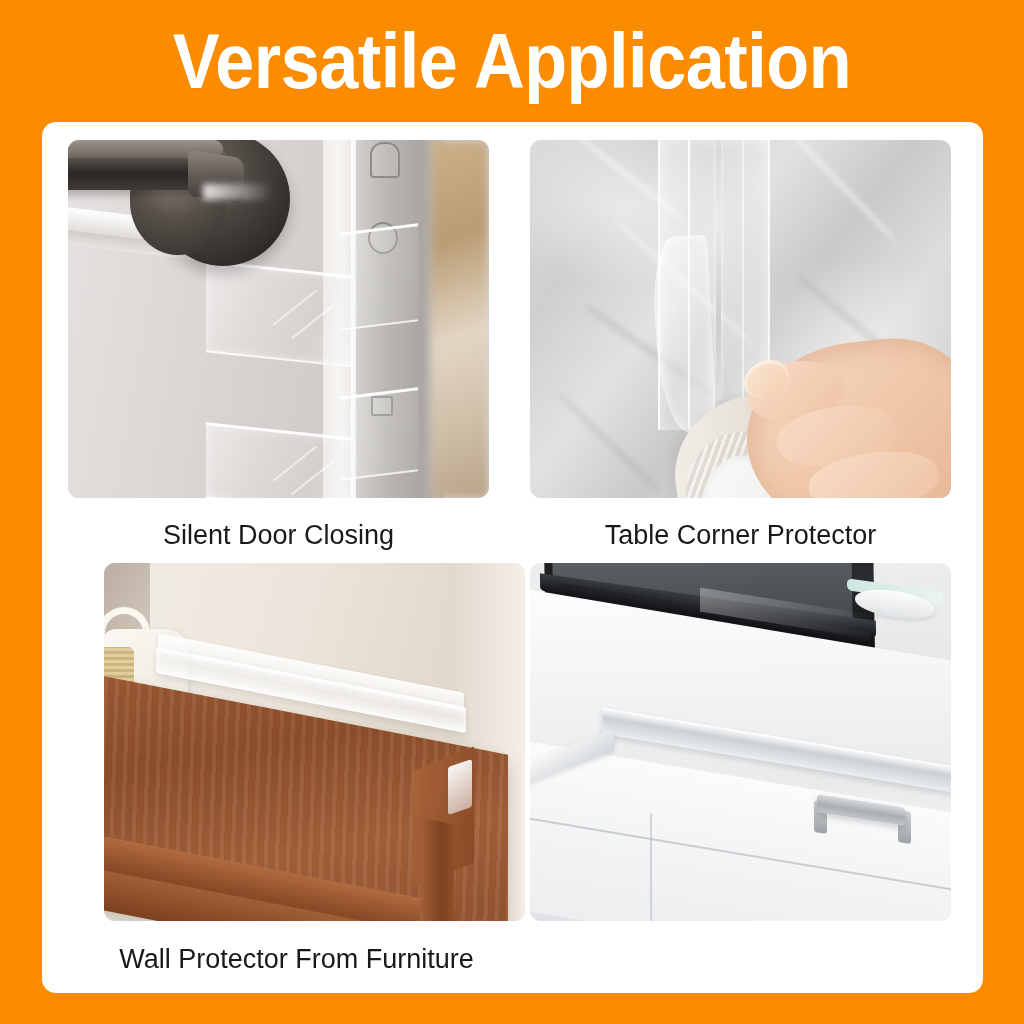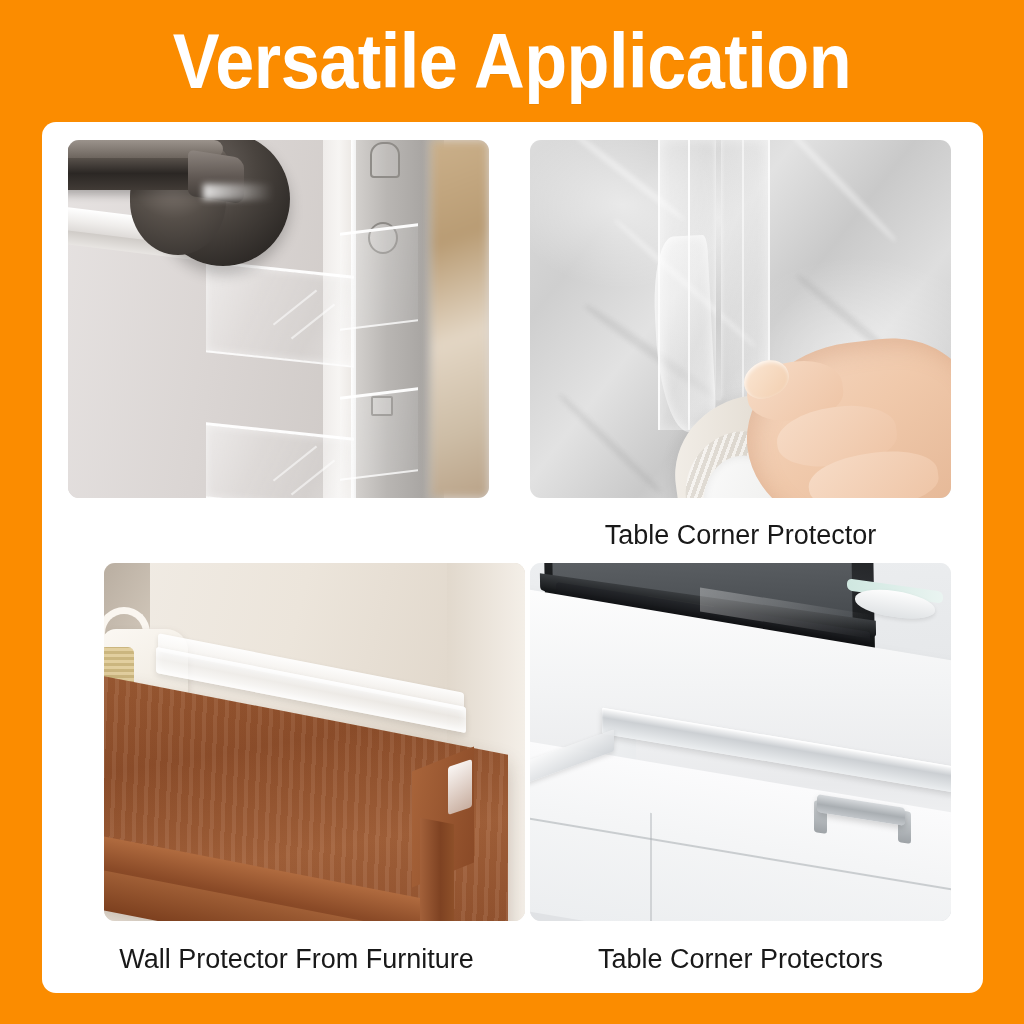--- a/index.html
+++ b/index.html
@@ -483,20 +483,21 @@
 
         <div class="trim"></div>
         <div class="trim2"></div>
         <div class="rosette"></div>
         <div class="rosette2"></div>
         <div class="lever"></div>
         <div class="lever-top"></div>
         <div class="lever-tip"></div>
         <div class="lever-shine"></div>
       </div>
+      <div class="caption">Silent Door Closing</div>
     </div>
 
     <div class="cell cell-1">
       <div class="photo p2">
         <div class="veinwrap">
           <div class="vein" style="left:20px;  top:30px;  width:150px; height:7px; transform:rotate(38deg);"></div>
           <div class="vein" style="left:60px;  top:140px; width:190px; height:6px; transform:rotate(42deg);"></div>
           <div class="vein vein-dark" style="left:40px; top:210px; width:170px; height:9px; transform:rotate(35deg);"></div>
           <div class="vein" style="left:230px; top:40px;  width:160px; height:7px; transform:rotate(46deg);"></div>
           <div class="vein vein-dark" style="left:250px; top:180px; width:150px; height:8px; transform:rotate(40deg);"></div>
@@ -565,17 +566,16 @@
         <div class="cab-left"></div>
         <div class="cab-front"></div>
         <div class="cab-seam"></div>
         <div class="cab-seam2"></div>
         <div class="protector"></div>
         <div class="protector-edge"></div>
         <div class="handle-post-l"></div>
         <div class="handle-post-r"></div>
         <div class="handle"></div>
       </div>
-      <div class="caption">Table Corner Protectors</div>
     </div>
 
   </div>
 </div>
 
 </body></html>

